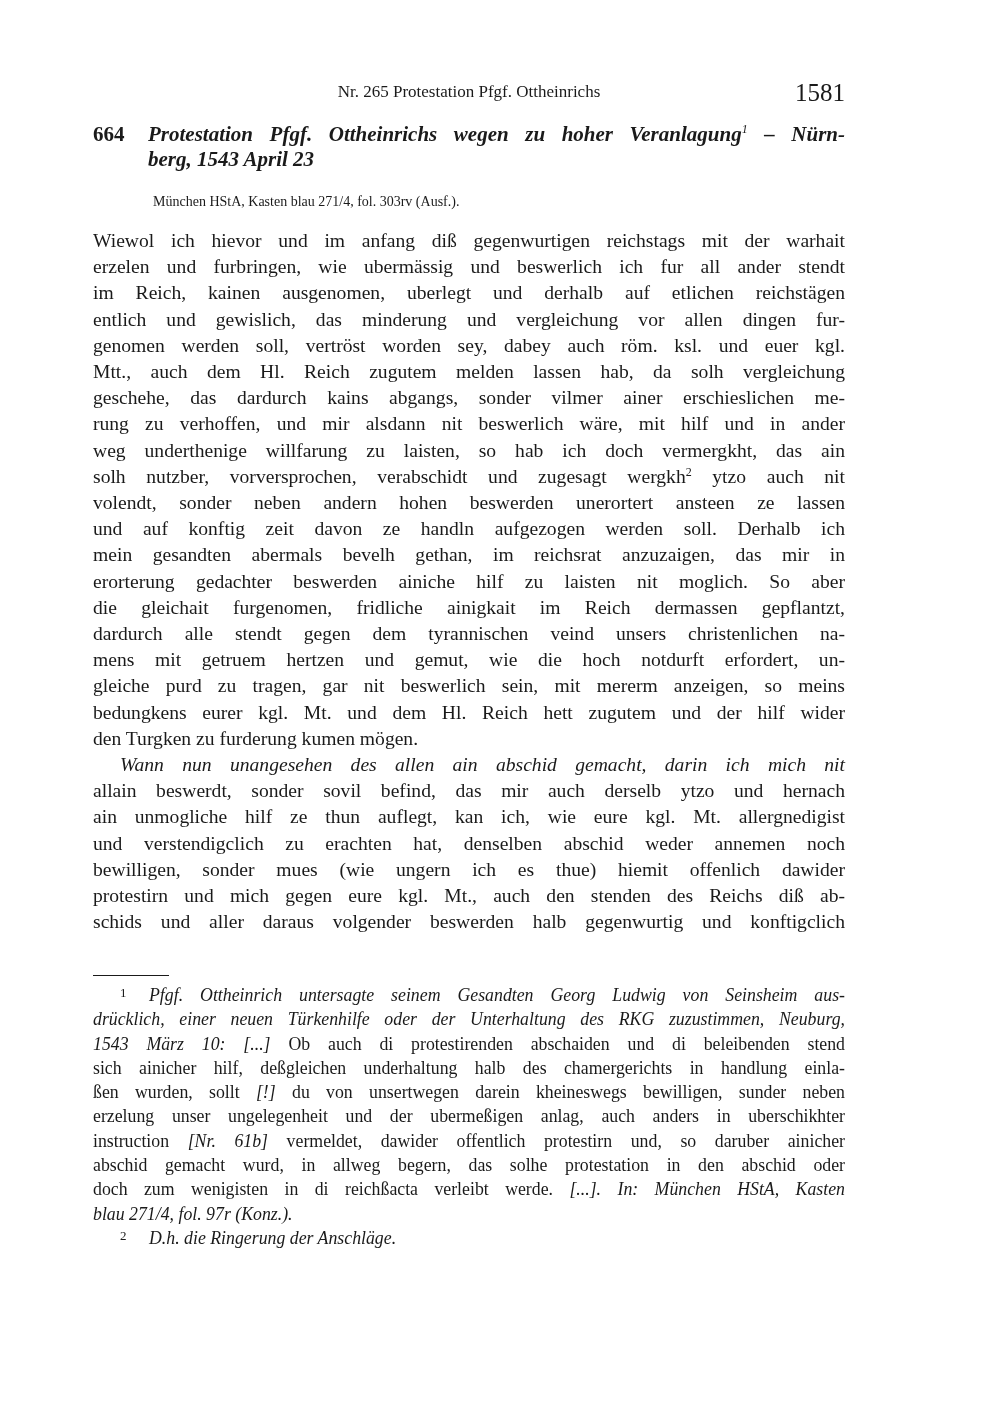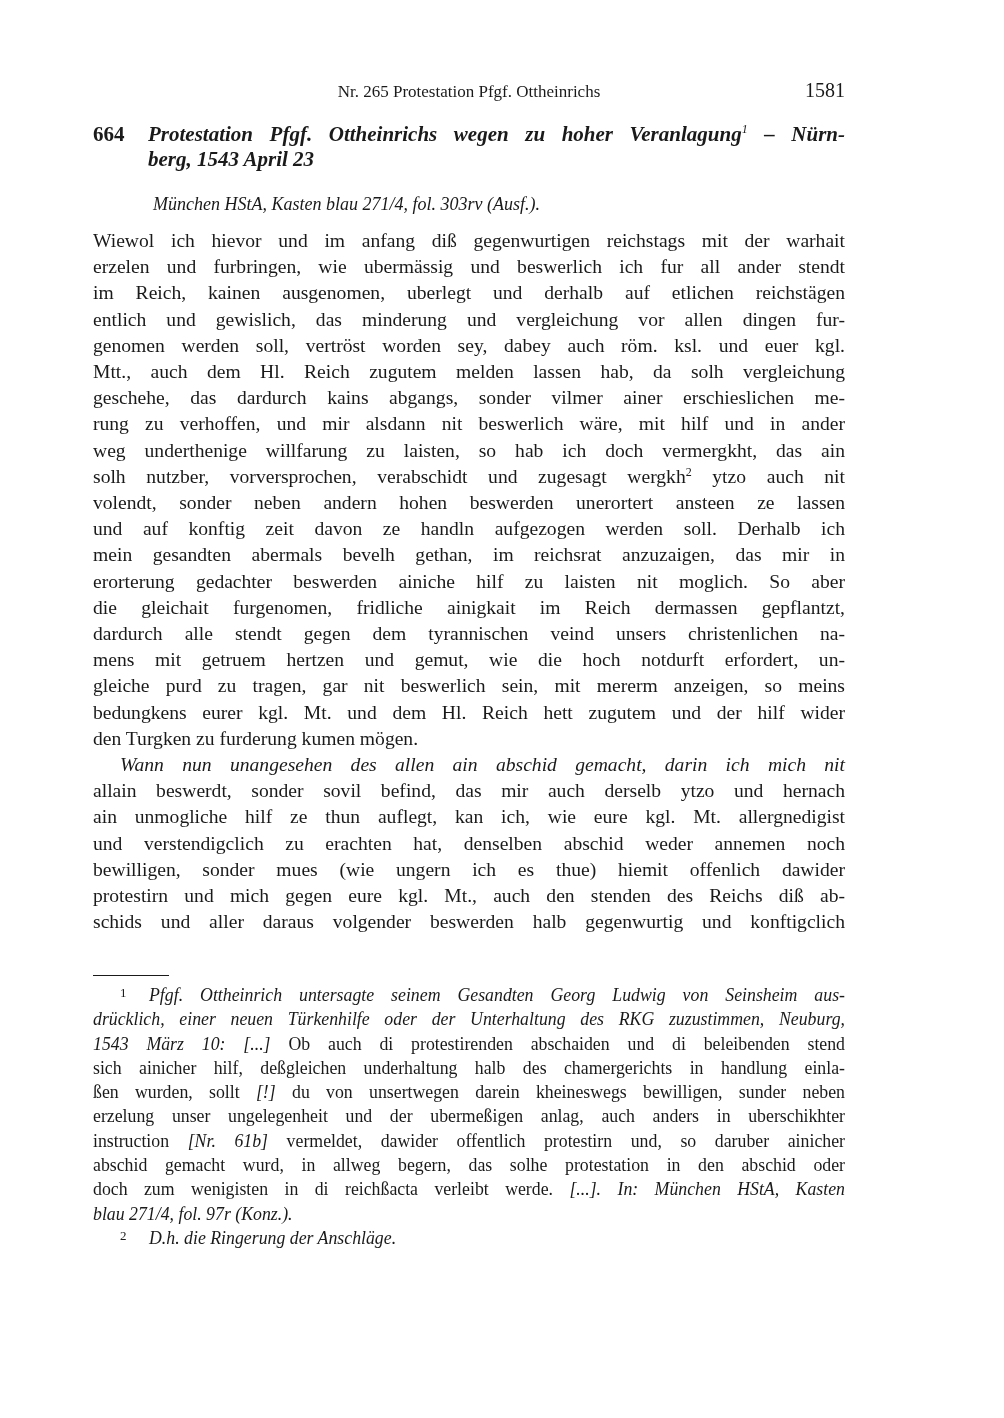--- a/index.html
+++ b/index.html
@@ -1,26 +1,26 @@
 <!DOCTYPE html>
 <html><head>
 <meta charset="utf-8">
 <style>
   html, body { margin: 0; padding: 0; background: #ffffff; }
   body { width: 1004px; height: 1418px; position: relative; overflow: hidden;
          font-family: "Liberation Serif", "DejaVu Serif", serif; color: #1a1a1a; }
   .page { position: absolute; left: 93px; top: 0; width: 752px; }
   .running-head { position: absolute; top: 82px; left: 0; width: 752px; height: 22px; font-size: 17px; }
   .running-head .rh-title { position: absolute; left: 0; right: 0; text-align: center; top: 0; }
-  .running-head .rh-page { position: absolute; right: 0; top: -3px; font-size: 20px; }
+  .running-head .rh-page { position: absolute; right: 0; top: -3px; font-size: 25px; }
   .doc-heading { position: absolute; top: 122px; left: 0; width: 752px; font-size: 21px; line-height: 25px; }
   .doc-heading .num { position: absolute; left: 0; top: 0; font-weight: bold; }
   .doc-heading .title { margin-left: 55px; font-style: italic; font-weight: bold; text-align: justify; text-align-last: left; }
   .doc-heading sup { font-size: 12px; font-weight: normal; vertical-align: 8px; line-height: 0; }
-  .source { position: absolute; top: 194px; left: 60px; font-size: 18px; font-style: italic; }
+  .source { position: absolute; top: 194px; left: 60px; font-size: 14px; }
   .body-text { position: absolute; top: 228px; left: 0; width: 752px; font-size: 19.6px; line-height: 26.2px;
                text-align: justify; hyphens: manual; }
   .body-text p { margin: 0; }
   .body-text sup { font-size: 12px; vertical-align: 7px; line-height: 0; }
   .footnote-rule { position: absolute; top: 975px; left: 0; width: 76px; height: 1px; background: #1a1a1a; }
   .footnotes { position: absolute; top: 983px; left: 0; width: 752px; font-size: 17.8px; line-height: 24.3px;
                text-align: justify; }
   .footnotes p { margin: 0; }
   .fn-mark { display: inline-block; width: 56px; text-align: left; padding-left: 27px; box-sizing: border-box;
              font-size: 13px; vertical-align: 4px; line-height: 0; font-style: normal; }

